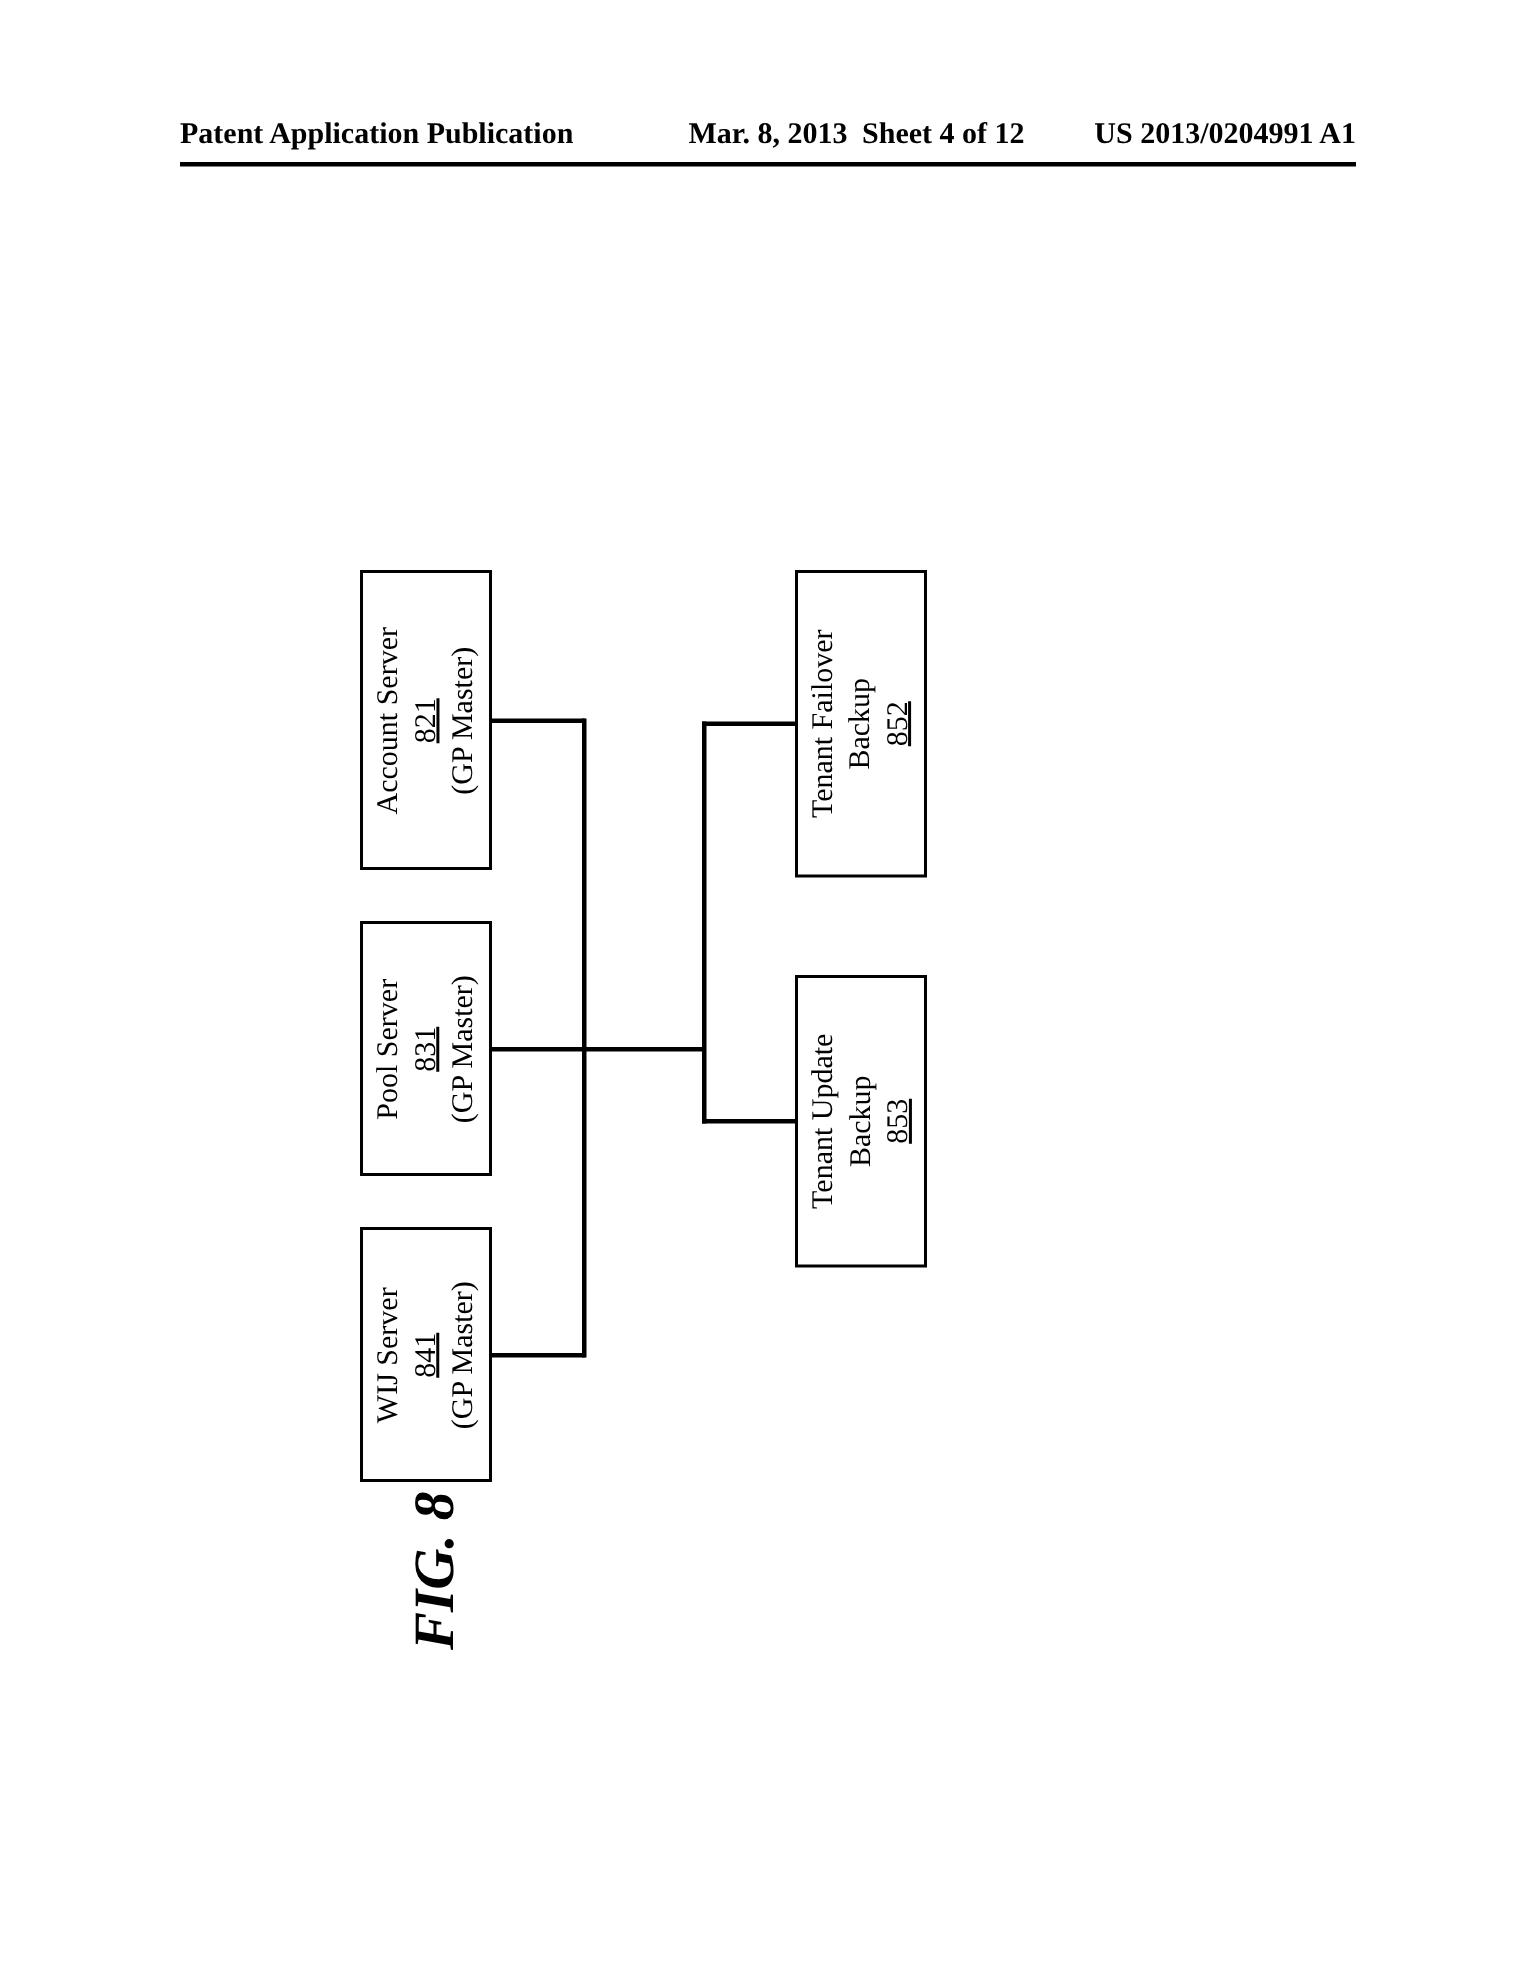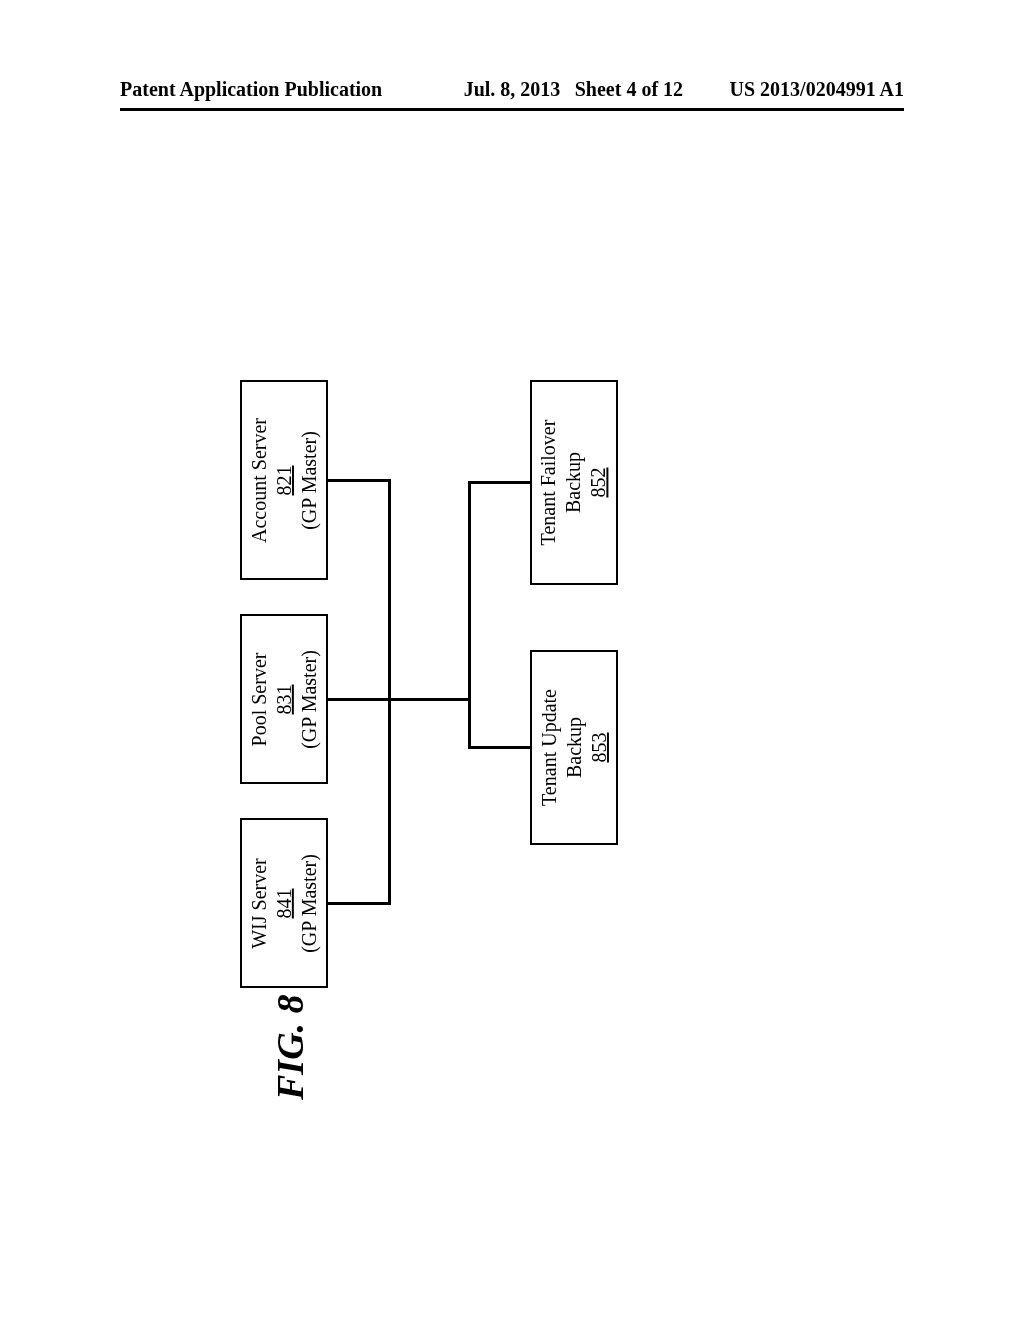--- a/index.html
+++ b/index.html
@@ -71,21 +71,21 @@
     transform-origin: left top;
   }
 </style>
 </head>
 <body>
 
 <div class="page">
 
   <div class="header">
     <span class="header-left">Patent Application Publication</span>
-    <span class="header-center">Jul. 8, 2013</span>
+    <span class="header-center">Mar. 8, 2013</span>
     <span class="header-sheet">Sheet 4 of 12</span>
     <span class="header-right">US 2013/0204991 A1</span>
   </div>
   <div class="header-rule"></div>
 
   <div class="diagram">
 
     <div class="box" style="left:240px; top:380px; width:88px; height:200px;">
       <div class="rot">
         <span>Account Server</span><br>

